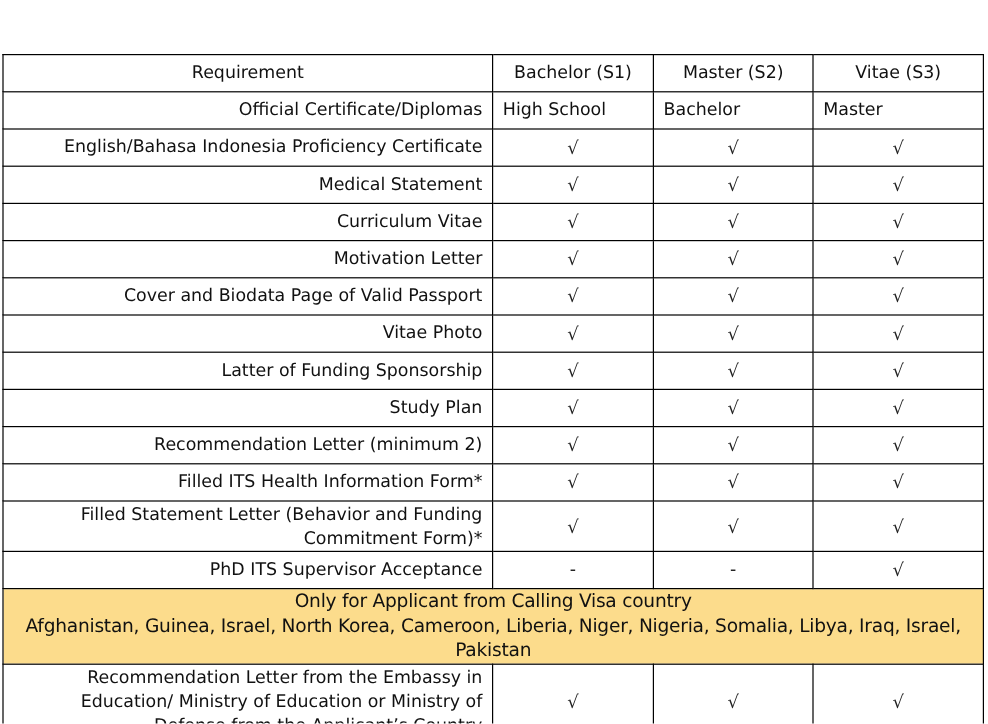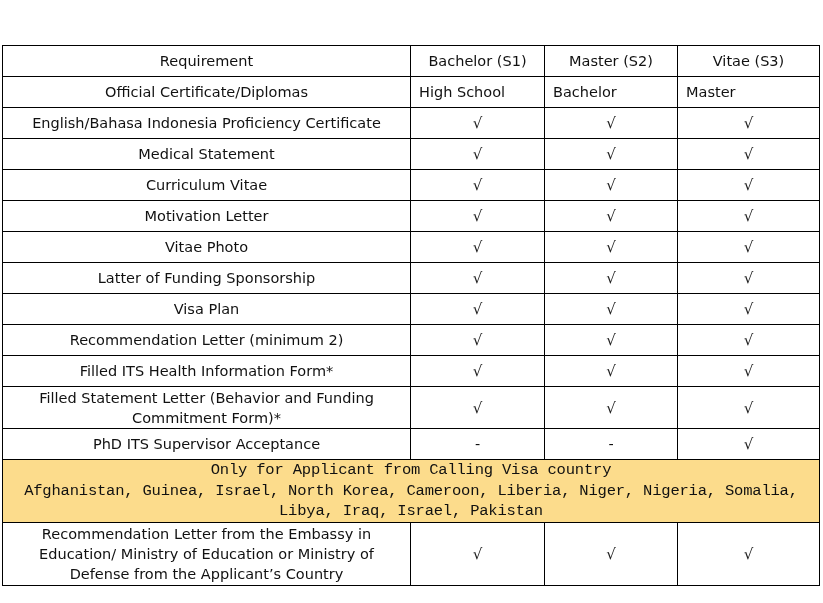--- a/index.html
+++ b/index.html
@@ -22,33 +22,33 @@
       vertical-align: middle;
     }
     col.c-req { width: 408px; }
     col.c-s1 { width: 134px; }
     col.c-s2 { width: 133px; }
     col.c-s3 { width: 142px; }
     tr.r1 > * { height: 30px; }
     tr.r2 > * { height: 41px; }
     tr.r3 > * { height: 62px; }
     th { text-align: center; }
-    td.req-label { text-align: center; padding-left: 9px; }
+    td.req-label { text-align: right; padding-left: 9px; }
     td.val { }
     td.mark { text-align: center; font-family: "DejaVu Serif", serif; font-size: 15px; color: #222222; }
     td.dash { text-align: center; font-weight: bold; }
     tr.note td {
       background: #fcdc8c;
       text-align: center;
       line-height: 20.5px;
       padding: 0 2px;
       font-size: 15.5px;
       letter-spacing: -0.2px;
     }
-    .note-line { display: block; font-family: Liberation Mono, monospace; }
+    .note-line { display: block; }
     .note-countries { font-weight: normal; }
   </style>
 </head>
 <body>
 
 <table class="req">
   <colgroup>
     <col class="c-req">
       <col class="c-s1">
       <col class="c-s2">
@@ -87,33 +87,39 @@
       <td class="mark">√</td>
       <td class="mark">√</td>
     </tr>
     <tr class="r1">
       <td class="req-label">Motivation Letter</td>
       <td class="mark">√</td>
       <td class="mark">√</td>
       <td class="mark">√</td>
     </tr>
     <tr class="r1">
+      <td class="req-label">Cover and Biodata Page of Valid Passport</td>
+      <td class="mark">√</td>
+      <td class="mark">√</td>
+      <td class="mark">√</td>
+    </tr>
+    <tr class="r1">
       <td class="req-label">Vitae Photo</td>
       <td class="mark">√</td>
       <td class="mark">√</td>
       <td class="mark">√</td>
     </tr>
     <tr class="r1">
       <td class="req-label">Latter of Funding Sponsorship</td>
       <td class="mark">√</td>
       <td class="mark">√</td>
       <td class="mark">√</td>
     </tr>
     <tr class="r1">
-      <td class="req-label">Visa Plan</td>
+      <td class="req-label">Study Plan</td>
       <td class="mark">√</td>
       <td class="mark">√</td>
       <td class="mark">√</td>
     </tr>
     <tr class="r1">
       <td class="req-label">Recommendation Letter (minimum 2)</td>
       <td class="mark">√</td>
       <td class="mark">√</td>
       <td class="mark">√</td>
     </tr>

